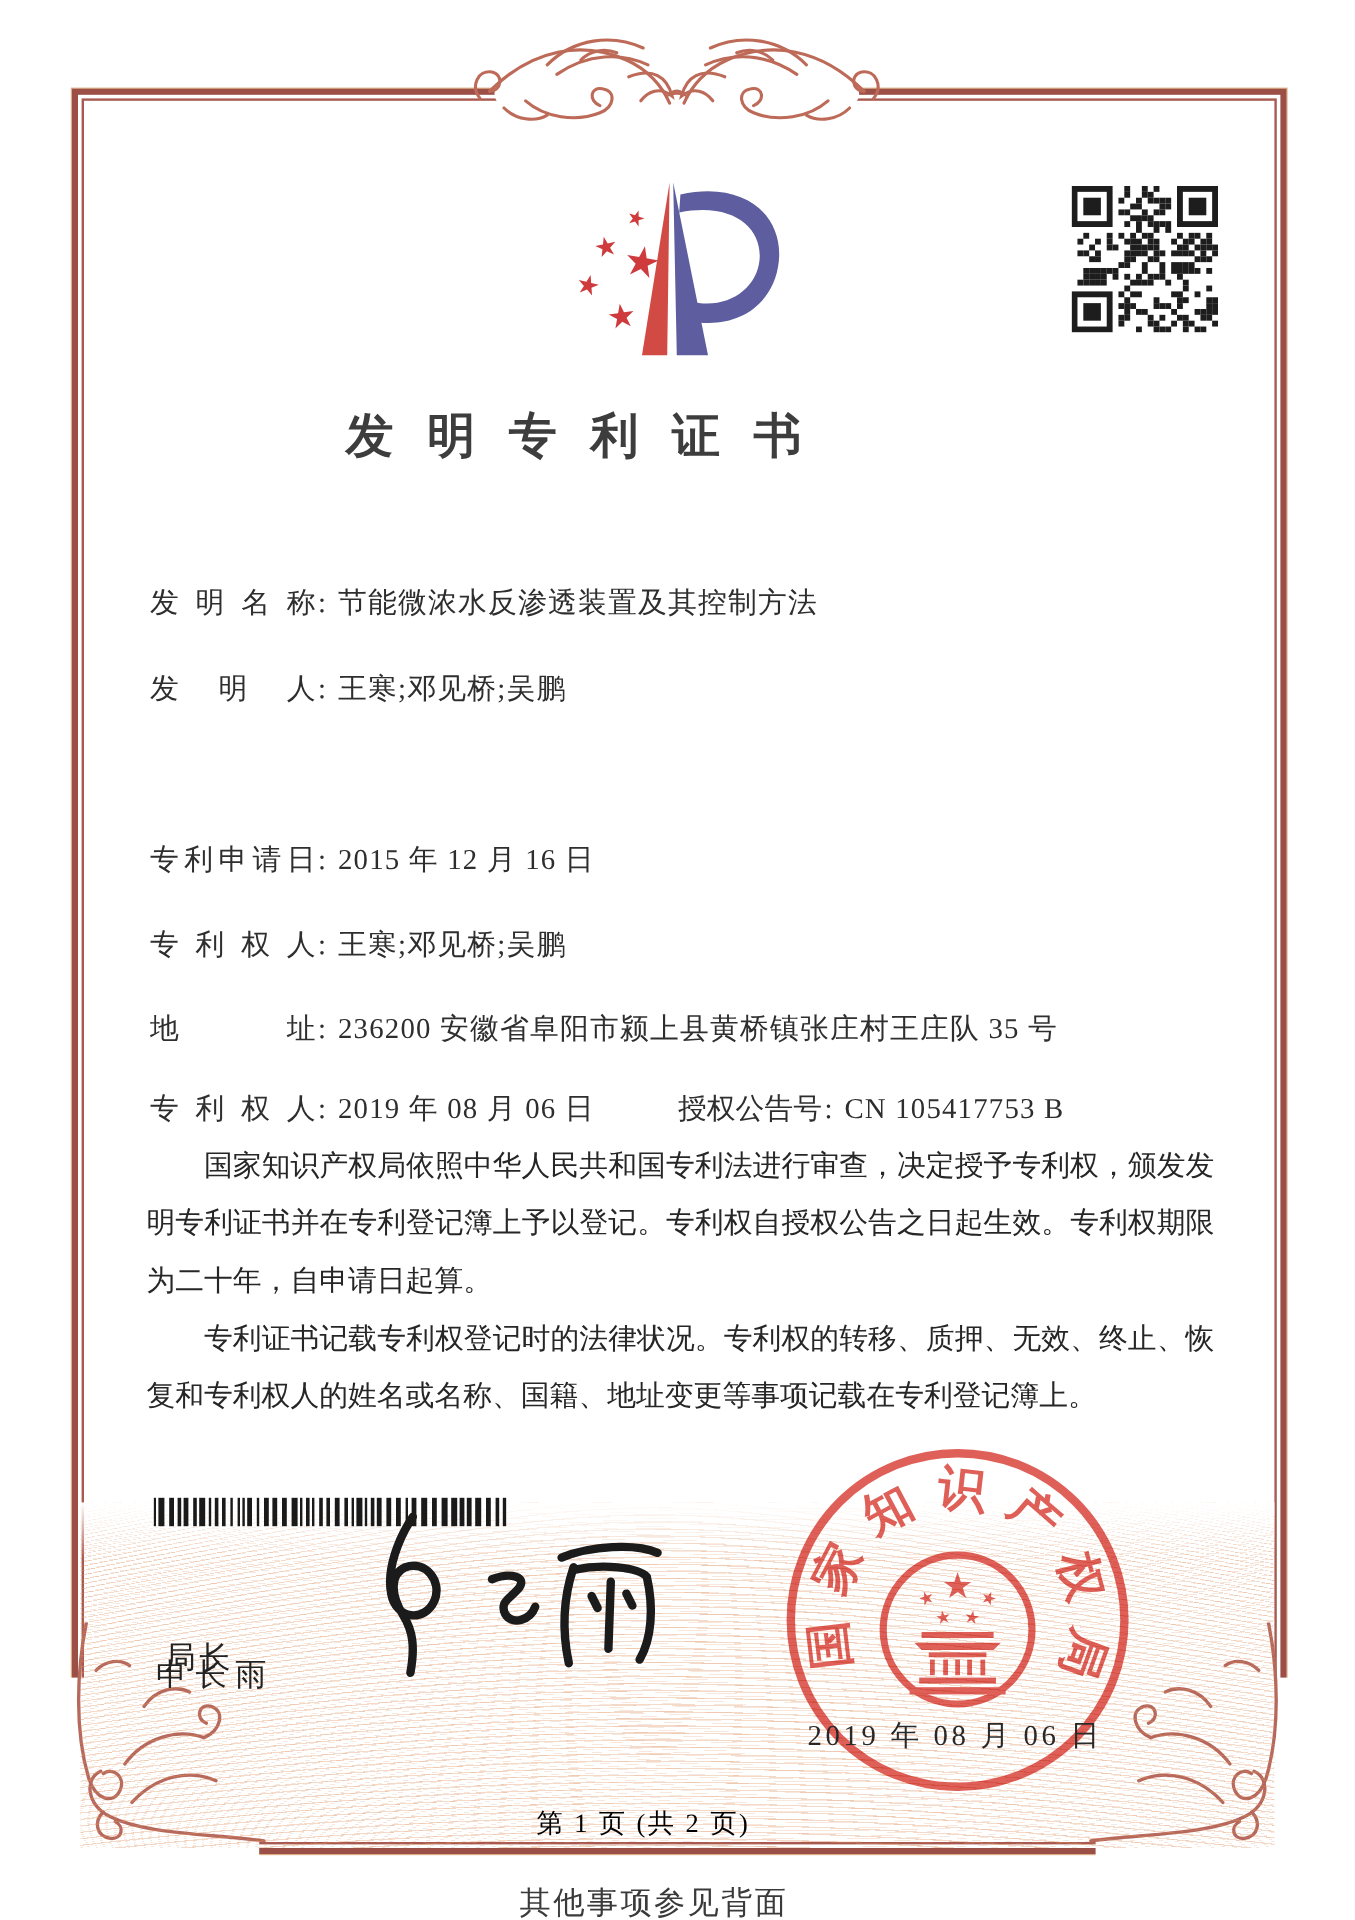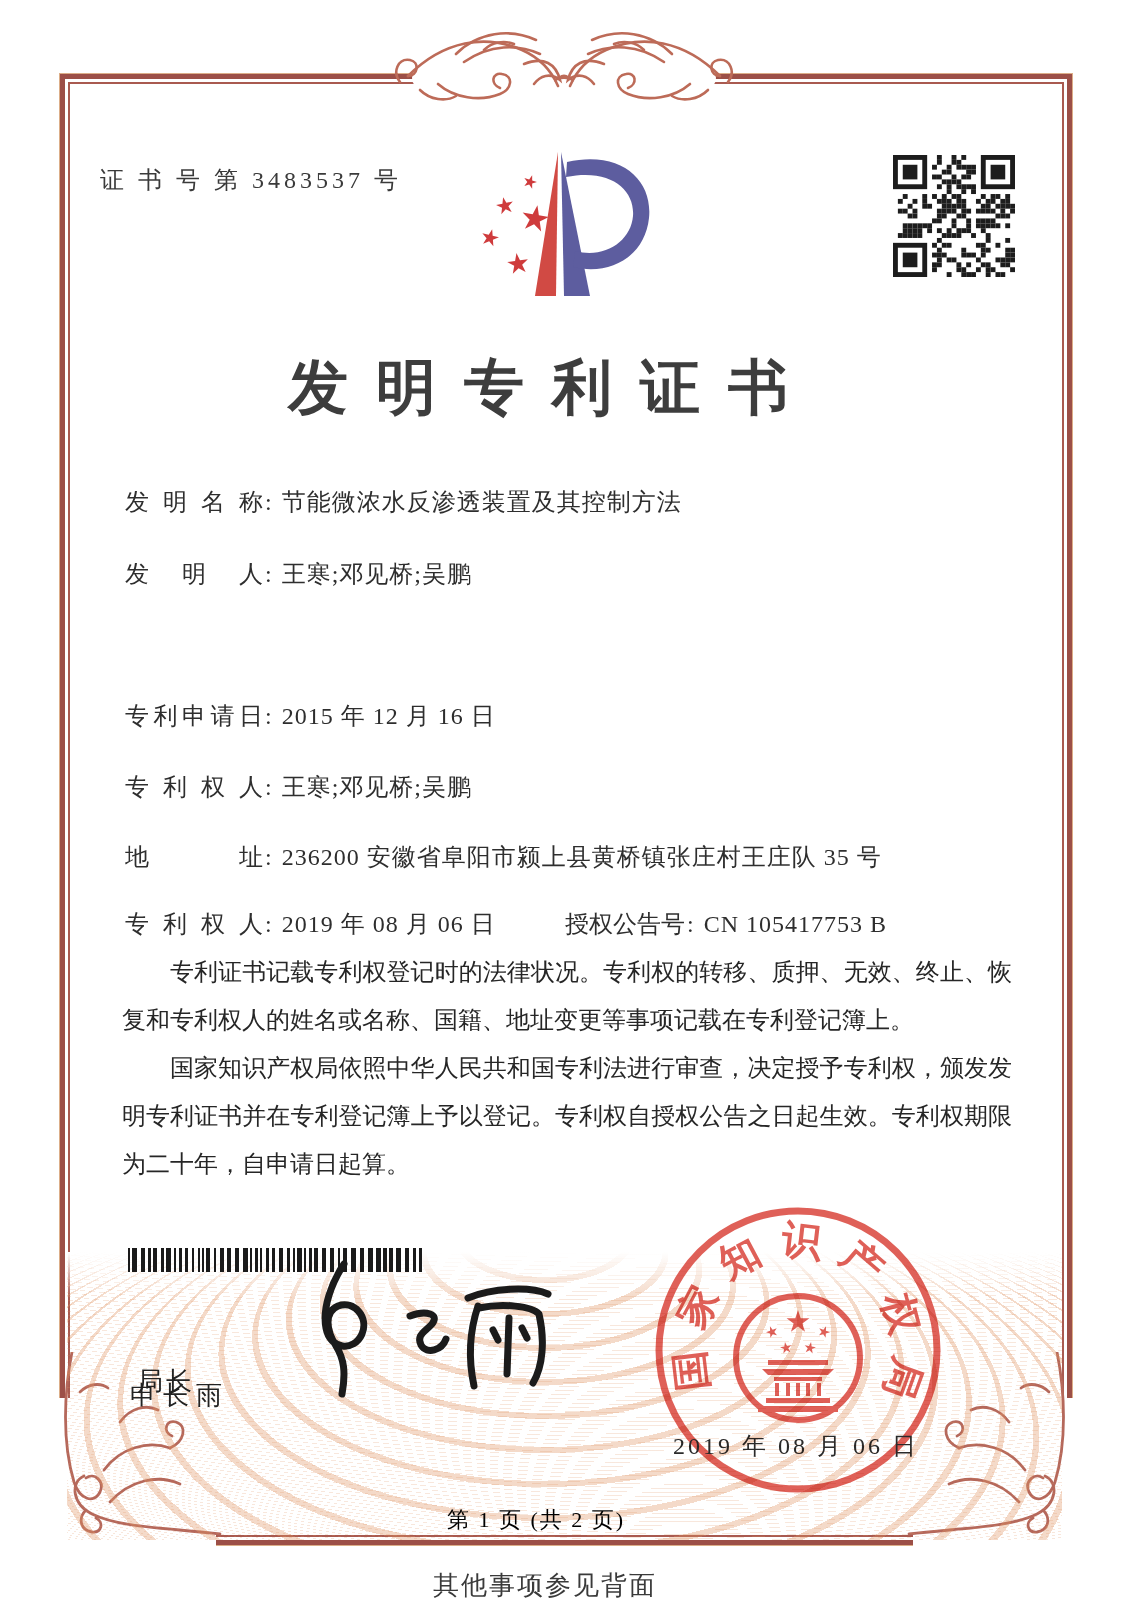--- a/index.html
+++ b/index.html
@@ -19,21 +19,21 @@
   .texture{
     position:absolute;left:67px;top:1252px;width:995px;height:288px;
     background-image:
       linear-gradient(#ffffff,rgba(255,255,255,0) 46px),
       repeating-radial-gradient(1400px 170px at 48% -60px, rgba(223,146,96,.34) 0 1.4px, rgba(255,255,255,0) 1.4px 8px),
       repeating-radial-gradient(1300px 190px at 62% 380px, rgba(223,146,96,.22) 0 1.4px, rgba(255,255,255,0) 1.4px 9px);
   }
   .cert-no{position:absolute;left:100px;top:164px;font-size:24px;letter-spacing:4px;color:#3a3a3a;}
   .logo{position:absolute;left:463px;top:146px;width:192px;height:162px;}
   .qr{position:absolute;left:893px;top:155px;width:122px;height:122px;}
-  .title{position:absolute;left:288px;top:336px;font-size:60px;font-weight:600;letter-spacing:28px;color:#3d3d3d;white-space:nowrap;margin-top:12px;}
+  .title{position:absolute;left:288px;top:336px;font-size:40px;font-weight:600;letter-spacing:28px;color:#3d3d3d;white-space:nowrap;}
   .row{position:absolute;left:125px;width:940px;height:32px;font-size:24px;white-space:nowrap;}
   .row .lbl{display:inline-block;width:138px;text-align:justify;text-align-last:justify;vertical-align:top;}
   .row .colon{display:inline-block;margin:0 10px 0 2px;}
   .row .val{letter-spacing:1px;}
   .row .pair2{position:absolute;left:440px;top:0;}
   .row .lbl2{display:inline-block;text-align:center;}
   .paras{position:absolute;left:122px;top:948px;width:890px;}
   .paras p{margin:0;font-size:24px;line-height:48px;text-indent:2em;text-align:justify;color:#262626;}
   .barcode{position:absolute;left:128px;top:1248px;width:294px;height:24px;}
   .officer-title{position:absolute;left:137px;top:1364px;font-size:26px;letter-spacing:3px;color:#222;}
@@ -104,21 +104,20 @@
       <path d="M54,118 C70,96 98,88 120,96"></path>
       <path d="M120,96 C134,90 138,74 126,70 C116,67 112,80 122,84"></path>
       <path d="M36,158 C28,166 30,178 42,180 C52,181 54,170 46,166"></path>
       <path d="M70,70 C80,56 96,52 108,58"></path>
       <path d="M30,40 C38,32 50,30 58,36"></path>
     </g>
   </svg>
 
   <div class="texture"></div>
 
-  <div class="cert-no">证 书 号 第 3483537 号</div>
 
   <svg class="logo" viewBox="0 0 192 162">
     <use href="#star" fill="#cf3b3c" transform="translate(67,36) scale(7) rotate(18)"></use>
     <use href="#star" fill="#cf3b3c" transform="translate(42,60) scale(9) rotate(-12)"></use>
     <use href="#star" fill="#cf3b3c" transform="translate(72,73) scale(14) rotate(10)"></use>
     <use href="#star" fill="#cf3b3c" transform="translate(27,92) scale(9) rotate(14)"></use>
     <use href="#star" fill="#cf3b3c" transform="translate(55,118) scale(11) rotate(-8)"></use>
     <polygon points="95,6 72,150 93,150" fill="#d14a44"></polygon>
     <polygon points="98,6 101,150 127,150" fill="#5d5d9f"></polygon>
     <path d="M104,16 C158,4 190,34 186,72 C182,110 148,130 110,121 L112,105 C142,113 168,95 170,70 C172,44 148,22 103,31 Z" fill="#5d5d9f"></path>
@@ -347,22 +346,22 @@
     <span class="lbl">地址</span><span class="colon">:</span><span class="val">236200 安徽省阜阳市颍上县黄桥镇张庄村王庄队 35 号</span>
   </div>
   <div class="row" style="top:908px">
     <span class="lbl">专利权人</span><span class="colon">:</span><span class="val">2019 年 08 月 06 日</span>
     <span class="pair2">
       <span class="lbl2">授权公告号</span><span class="colon">:</span><span class="val">CN 105417753 B</span>
     </span>
   </div>
 
   <div class="paras">
+    <p>国家知识产权局依照中华人民共和国专利法进行审查，决定授予专利权，颁发发明专利证书并在专利登记簿上予以登记。专利权自授权公告之日起生效。专利权期限为二十年，自申请日起算。</p>
     <p>专利证书记载专利权登记时的法律状况。专利权的转移、质押、无效、终止、恢复和专利权人的姓名或名称、国籍、地址变更等事项记载在专利登记簿上。</p>
-    <p>国家知识产权局依照中华人民共和国专利法进行审查，决定授予专利权，颁发发明专利证书并在专利登记簿上予以登记。专利权自授权公告之日起生效。专利权期限为二十年，自申请日起算。</p>
   </div>
 
   <svg class="barcode" id="barcode-svg" viewBox="0 0 294 24" preserveAspectRatio="none">
       <rect x="0" y="0" width="2" height="24" fill="#1a1a1a"></rect>
       <rect x="4" y="0" width="5" height="24" fill="#1a1a1a"></rect>
       <rect x="13" y="0" width="4" height="24" fill="#1a1a1a"></rect>
       <rect x="20" y="0" width="3" height="24" fill="#1a1a1a"></rect>
       <rect x="25" y="0" width="4" height="24" fill="#1a1a1a"></rect>
       <rect x="33" y="0" width="3" height="24" fill="#1a1a1a"></rect>
       <rect x="38" y="0" width="5" height="24" fill="#1a1a1a"></rect>

